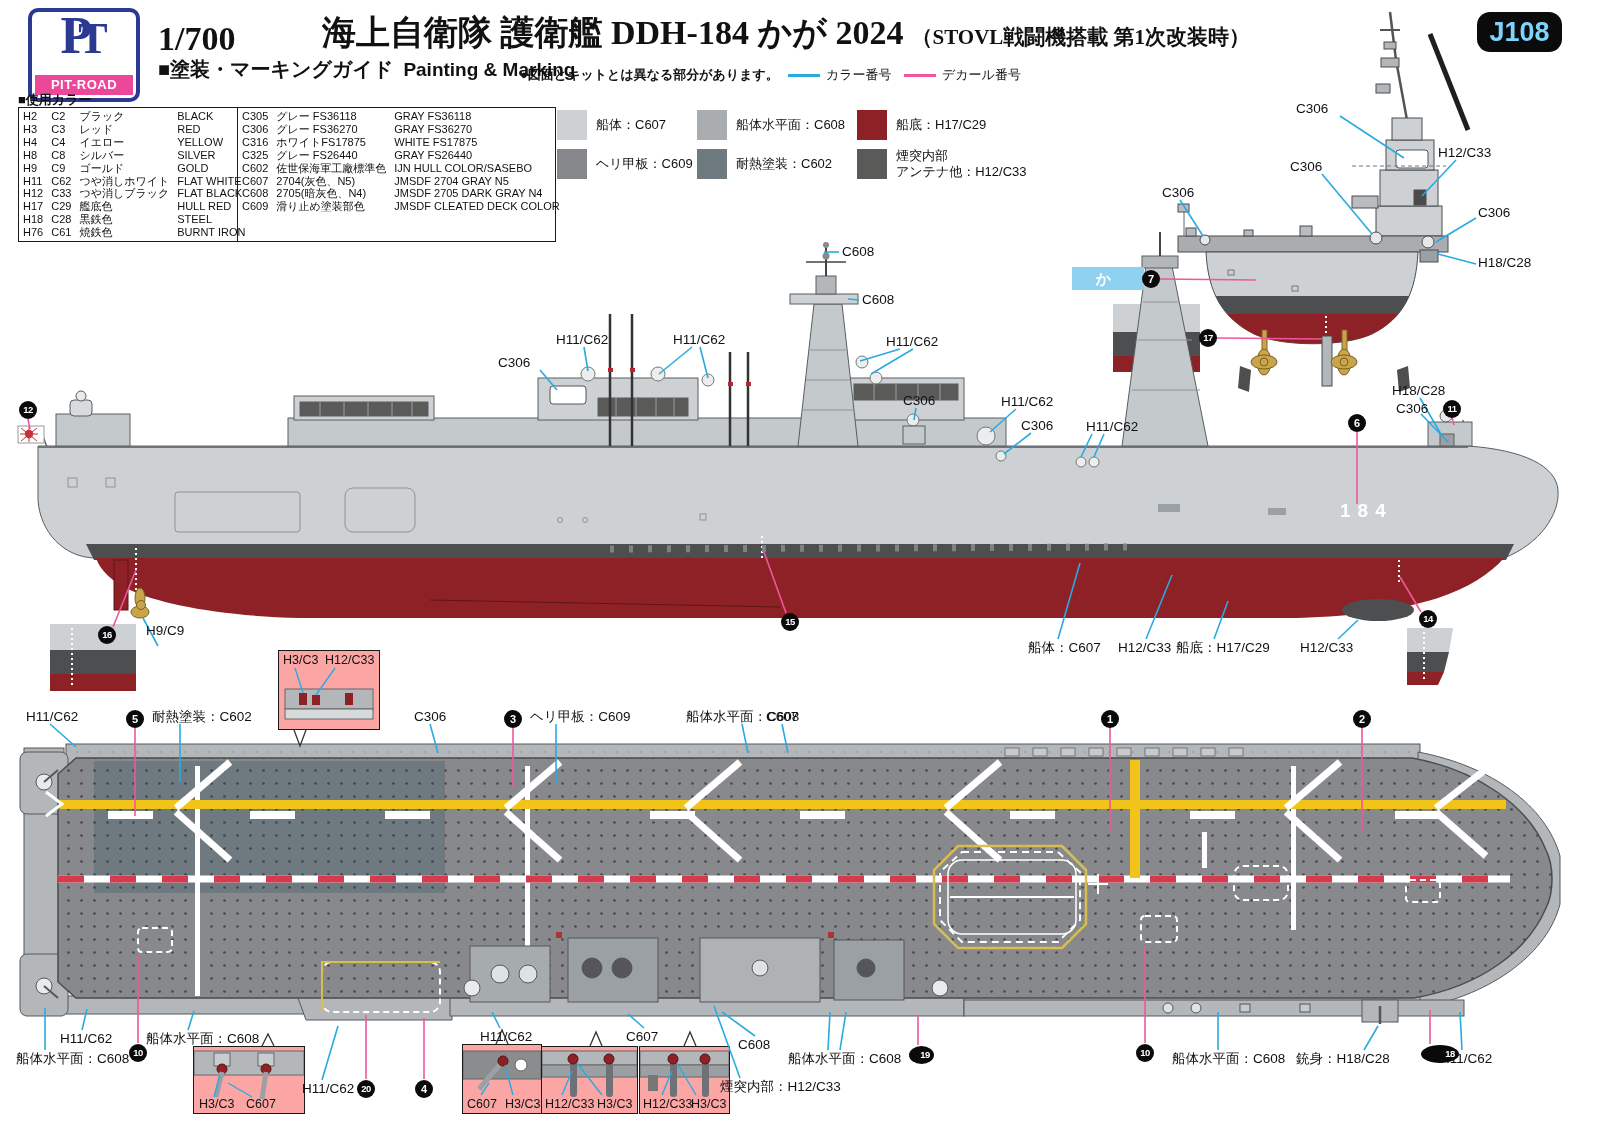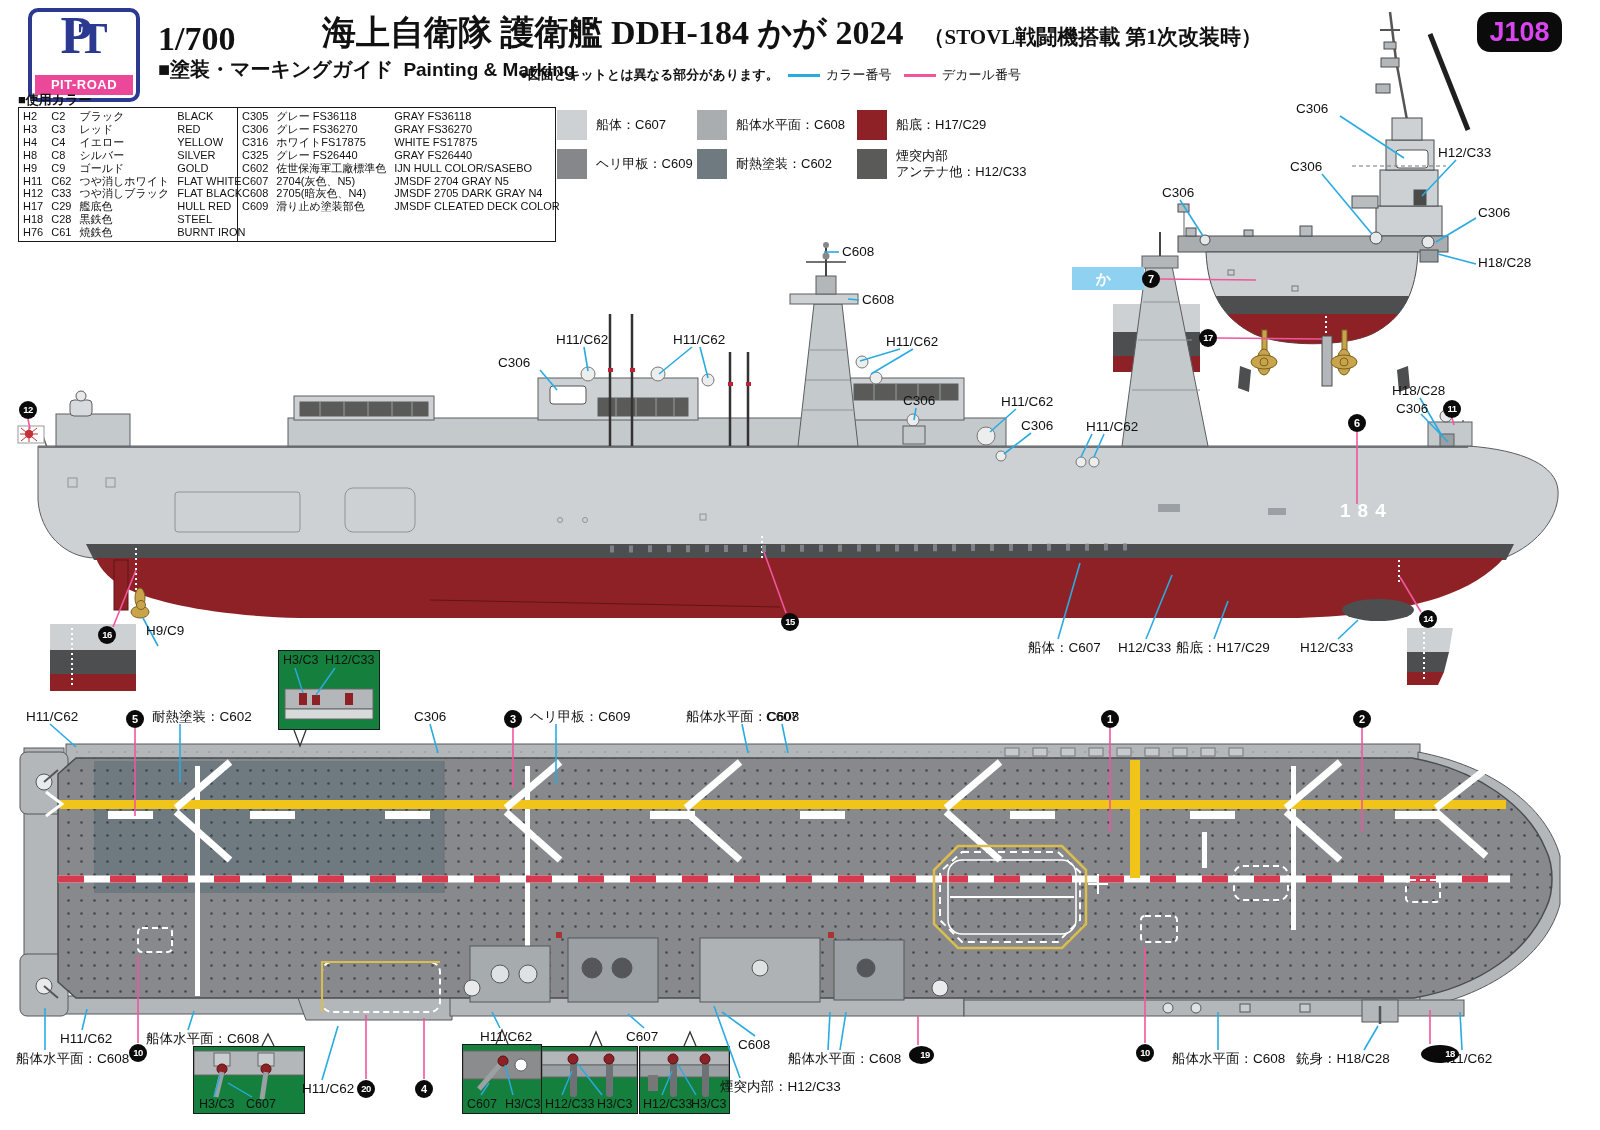--- a/index.html
+++ b/index.html
@@ -14,46 +14,46 @@
   
   #logo{position:absolute;left:28px;top:8px;width:104px;height:86px;border:4px solid #2b3990;border-radius:10px;background:#fff;z-index:20}
   #logo .mono{position:absolute;left:0;top:-6px;width:100%;text-align:center;font-family:"Liberation Serif",serif;font-weight:bold;color:#2b3990}
   #logo .p{font-size:52px}
   #logo .t{font-size:44px;margin-left:-14px;color:#2b3990}
   #logo .band{position:absolute;left:3px;right:3px;bottom:3px;height:20px;background:#ec4899;color:#fff;
               font-weight:bold;font-size:13px;text-align:center;line-height:20px;letter-spacing:.5px}
   #scale-label{position:absolute;left:158px;top:20px;font-family:"Liberation Serif",serif;font-weight:bold;font-size:34px;z-index:20}
   #title-line{position:absolute;left:322px;top:10px;font-family:"Liberation Serif",serif;font-weight:bold;white-space:nowrap;z-index:20}
   #title-line .main{font-size:34px}
-  #title-line .paren{font-size:21px;margin-left:20px}
+  #title-line .paren{font-size:21px;margin-left:8px}
   #subtitle{position:absolute;left:158px;top:56px;font-weight:bold;white-space:nowrap;z-index:20}
   #subtitle .jp{font-size:20px}
   #subtitle .en{font-size:19px;margin-left:10px}
   #kit-note{position:absolute;left:520px;top:66px;font-size:13px;font-weight:bold;z-index:20}
   .legend-line{position:absolute;width:32px;height:3px;top:74px;z-index:20}
   #legend-color-label,#legend-decal-label{position:absolute;top:66px;font-size:13px;z-index:20}
   #code-badge{position:absolute;left:1477px;top:12px;width:85px;height:40px;background:#0b0b0b;border-radius:13px;
-              color:#d946ef;font-weight:bold;font-size:27px;text-align:center;line-height:40px;z-index:20}
+              color:#7dd3fc;font-weight:bold;font-size:27px;text-align:center;line-height:40px;z-index:20}
   
   #table-title{position:absolute;left:18px;top:91px;font-size:13px;font-weight:bold;z-index:20}
   #color-table{position:absolute;left:18px;top:107px;width:536px;border:1.6px solid #1a1a1a;display:flex;z-index:20;background:#fff}
   #color-table table{border-collapse:collapse;font-size:11px;line-height:12.9px;white-space:nowrap}
   #color-table td{padding:0 4px}
   #color-table .lt{width:218px;border-right:1.2px solid #1a1a1a;padding:2px 0}
   #color-table .rt{flex:1;padding:2px 0}
   #table-notes{position:absolute;left:20px;top:247px;font-size:11.5px;line-height:15px;z-index:20;white-space:nowrap}
   #table-notes .jp{display:inline-block;width:198px}
   
   #swatch-grid{position:absolute;left:557px;top:110px;display:grid;grid-template-columns:140px 160px 230px;
                grid-row-gap:8px;z-index:20}
   .sw-item{display:flex;align-items:center}
   .sw-box{width:30px;height:30px;margin-right:9px;flex:none}
   .sw-label{font-size:13px;line-height:1.2}
   
-  .inset{position:absolute;background:#15803d;border:1.6px solid #1a1a1a;z-index:30}
+  .inset{position:absolute;background:#fca5a5;border:1.6px solid #1a1a1a;z-index:30}
   .ilabel{position:absolute;font-size:12.5px;white-space:nowrap}
   
   #hull-number{position:absolute;left:1340px;top:500px;color:#fff;font-weight:bold;font-size:19px;letter-spacing:7px;z-index:25}
   #name-decal{position:absolute;left:1072px;top:267px;width:72px;height:23px;background:#8ed1f0;color:#fff;
               font-weight:bold;font-size:15px;letter-spacing:9px;text-align:center;line-height:23px;z-index:25}
 </style>
 </head>
 <body>
 
 <div id="page">

